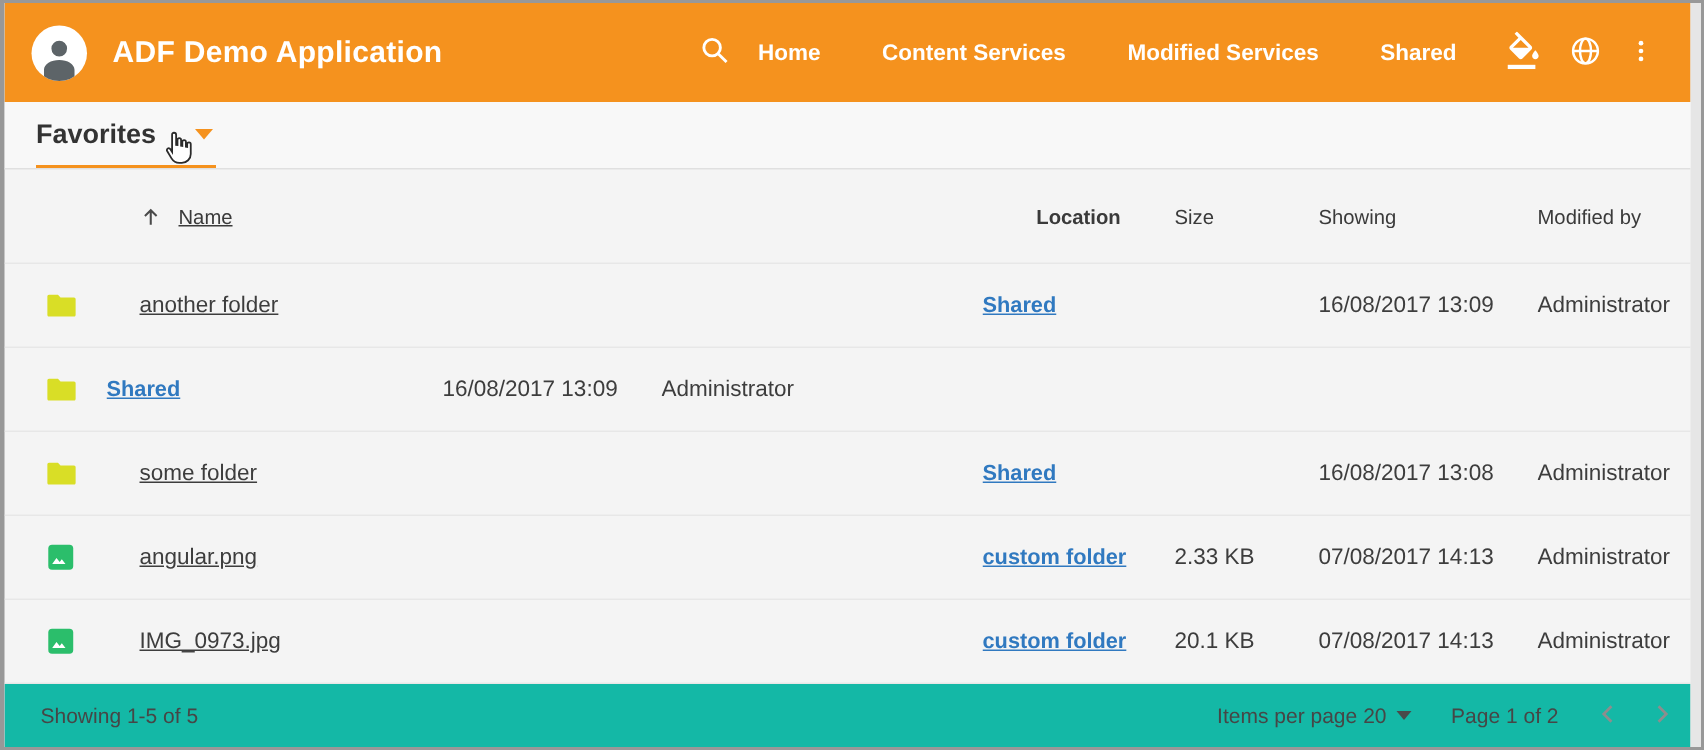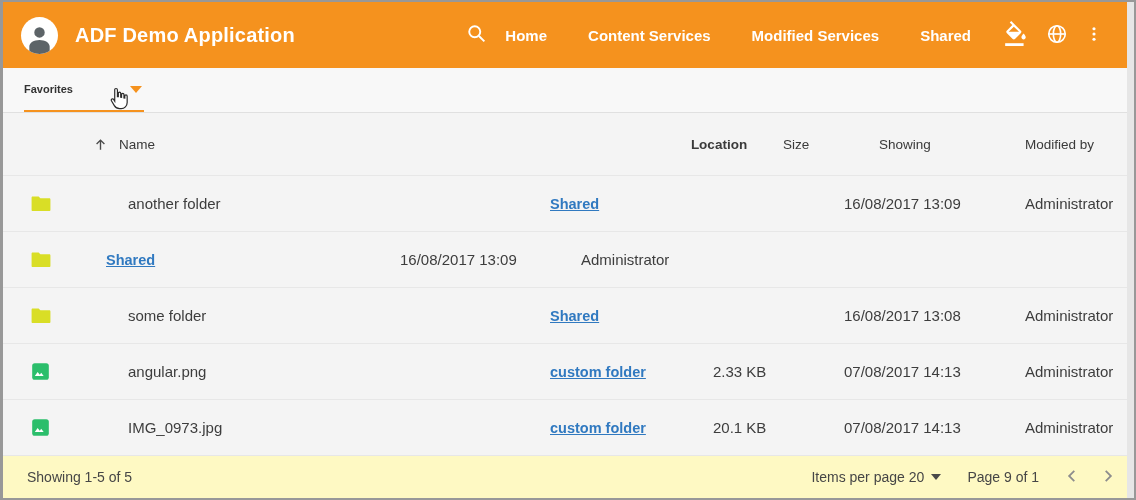--- a/index.html
+++ b/index.html
@@ -41,48 +41,48 @@
   
   .tabbar{
     height:45px; background:#f8f8f8; border-bottom:1px solid #e0e0e0;
     position:relative; flex:none; display:flex; align-items:stretch; padding-left:21px;
   }
   .tab{
     width:120px; display:flex; align-items:center; justify-content:space-between;
     border:none; background:none; cursor:pointer; font-family:inherit;
     border-bottom:2px solid var(--accent,#F5921E); padding:0 2px 0 0;
   }
-  .tab-label{ font-size:11px; font-weight:700; color:#333; }
+  .tab-label{ font-size:18px; font-weight:700; color:#333; }
   .caret-down{
     width:0; height:0; border-left:6px solid transparent; border-right:6px solid transparent;
     border-top:7px solid var(--accent,#F5921E);
   }
   .hand-cursor{ position:absolute; left:104px; top:18px; width:24px; height:26px; pointer-events:none; }
 
   
   .table{ flex:1; display:flex; flex-direction:column; }
   .trow{ display:flex; align-items:center; border-bottom:1px solid #e7e7e7; }
   .thead{ height:63px; }
-  .row{ height:56px; cursor:pointer;gap:35px; }
+  .row{ height:56px; cursor:pointer; }
   .cell{ font-size:15px; color:#3d3d3d; white-space:nowrap; overflow:hidden; }
   .th{ font-size:13.5px; color:#3a3a3a; font-weight:400; }
   .c-icon{ width:68px; padding-left:28px; display:flex; align-items:center; }
-  .c-name{ flex:1; padding-left:22px; display:flex; align-items:flex-start; gap:11px; }
+  .c-name{ flex:1; padding-left:22px; display:flex; align-items:flex-start; gap:11px;text-decoration:underline; }
   .c-location{ width:128px;font-weight:bold; }
   .th.c-location{ text-align:center; }
   .c-size{ width:62px; text-align:left; }
   .c-modified{ width:180px; padding-left:34px; }
   .c-modifiedby{ width:102px; }
   .sort-arrow{ display:flex; align-items:center; }
   .loc-link{ color:var(--link,#3079C0); text-decoration:underline; font-size:14.5px; cursor:pointer;margin-top:20px; }
   .icn{ display:flex; align-items:center; }
 
   
   .pager{
-    height:42px; background:#fef9c3; flex:none;
+    height:42px; background:#14b8a6; flex:none;
     display:flex; align-items:center; padding:0 6px 0 24px; font-size:14px; color:#464646;
   }
   .pager-spacer{ flex:1; }
   .ipp{ display:flex; align-items:center; gap:4px; margin-right:26px; }
   .ipp-btn{ background:none; border:none; cursor:pointer; font-family:inherit; font-size:14px; color:#464646; display:flex; align-items:center; gap:7px; }
   .ipp-caret{ width:0; height:0; border-left:5px solid transparent; border-right:5px solid transparent; border-top:6px solid #4a4a4a; }
   .page-status{ margin-right:20px; }
   .chev{ background:none; border:none; cursor:pointer; padding:2px; display:flex; align-items:center; }
 </style>
 </head>
@@ -268,21 +268,21 @@
     <footer class="pager">
       <span>Showing 1-5 of 5</span>
       <span class="pager-spacer"></span>
       <span class="ipp">
         <span>Items per page</span>
         <button class="ipp-btn">
           <span>20</span>
           <span class="ipp-caret"></span>
         </button>
       </span>
-      <span class="page-status">Page 9 of 1</span>
+      <span class="page-status">Page 1 of 2</span>
       <button class="chev">
         <span>
           <svg width="22" height="22" viewBox="0 0 24 24" fill="#8d8d8d">
               <path d="M15.2 7.1 13.8 5.7 7.5 12l6.3 6.3 1.4-1.4L10.3 12z"></path>
             </svg>
         </span>
       </button>
       <button class="chev" style="margin-left:10px;">
         <span>
           <svg width="22" height="22" viewBox="0 0 24 24" fill="#8d8d8d">

